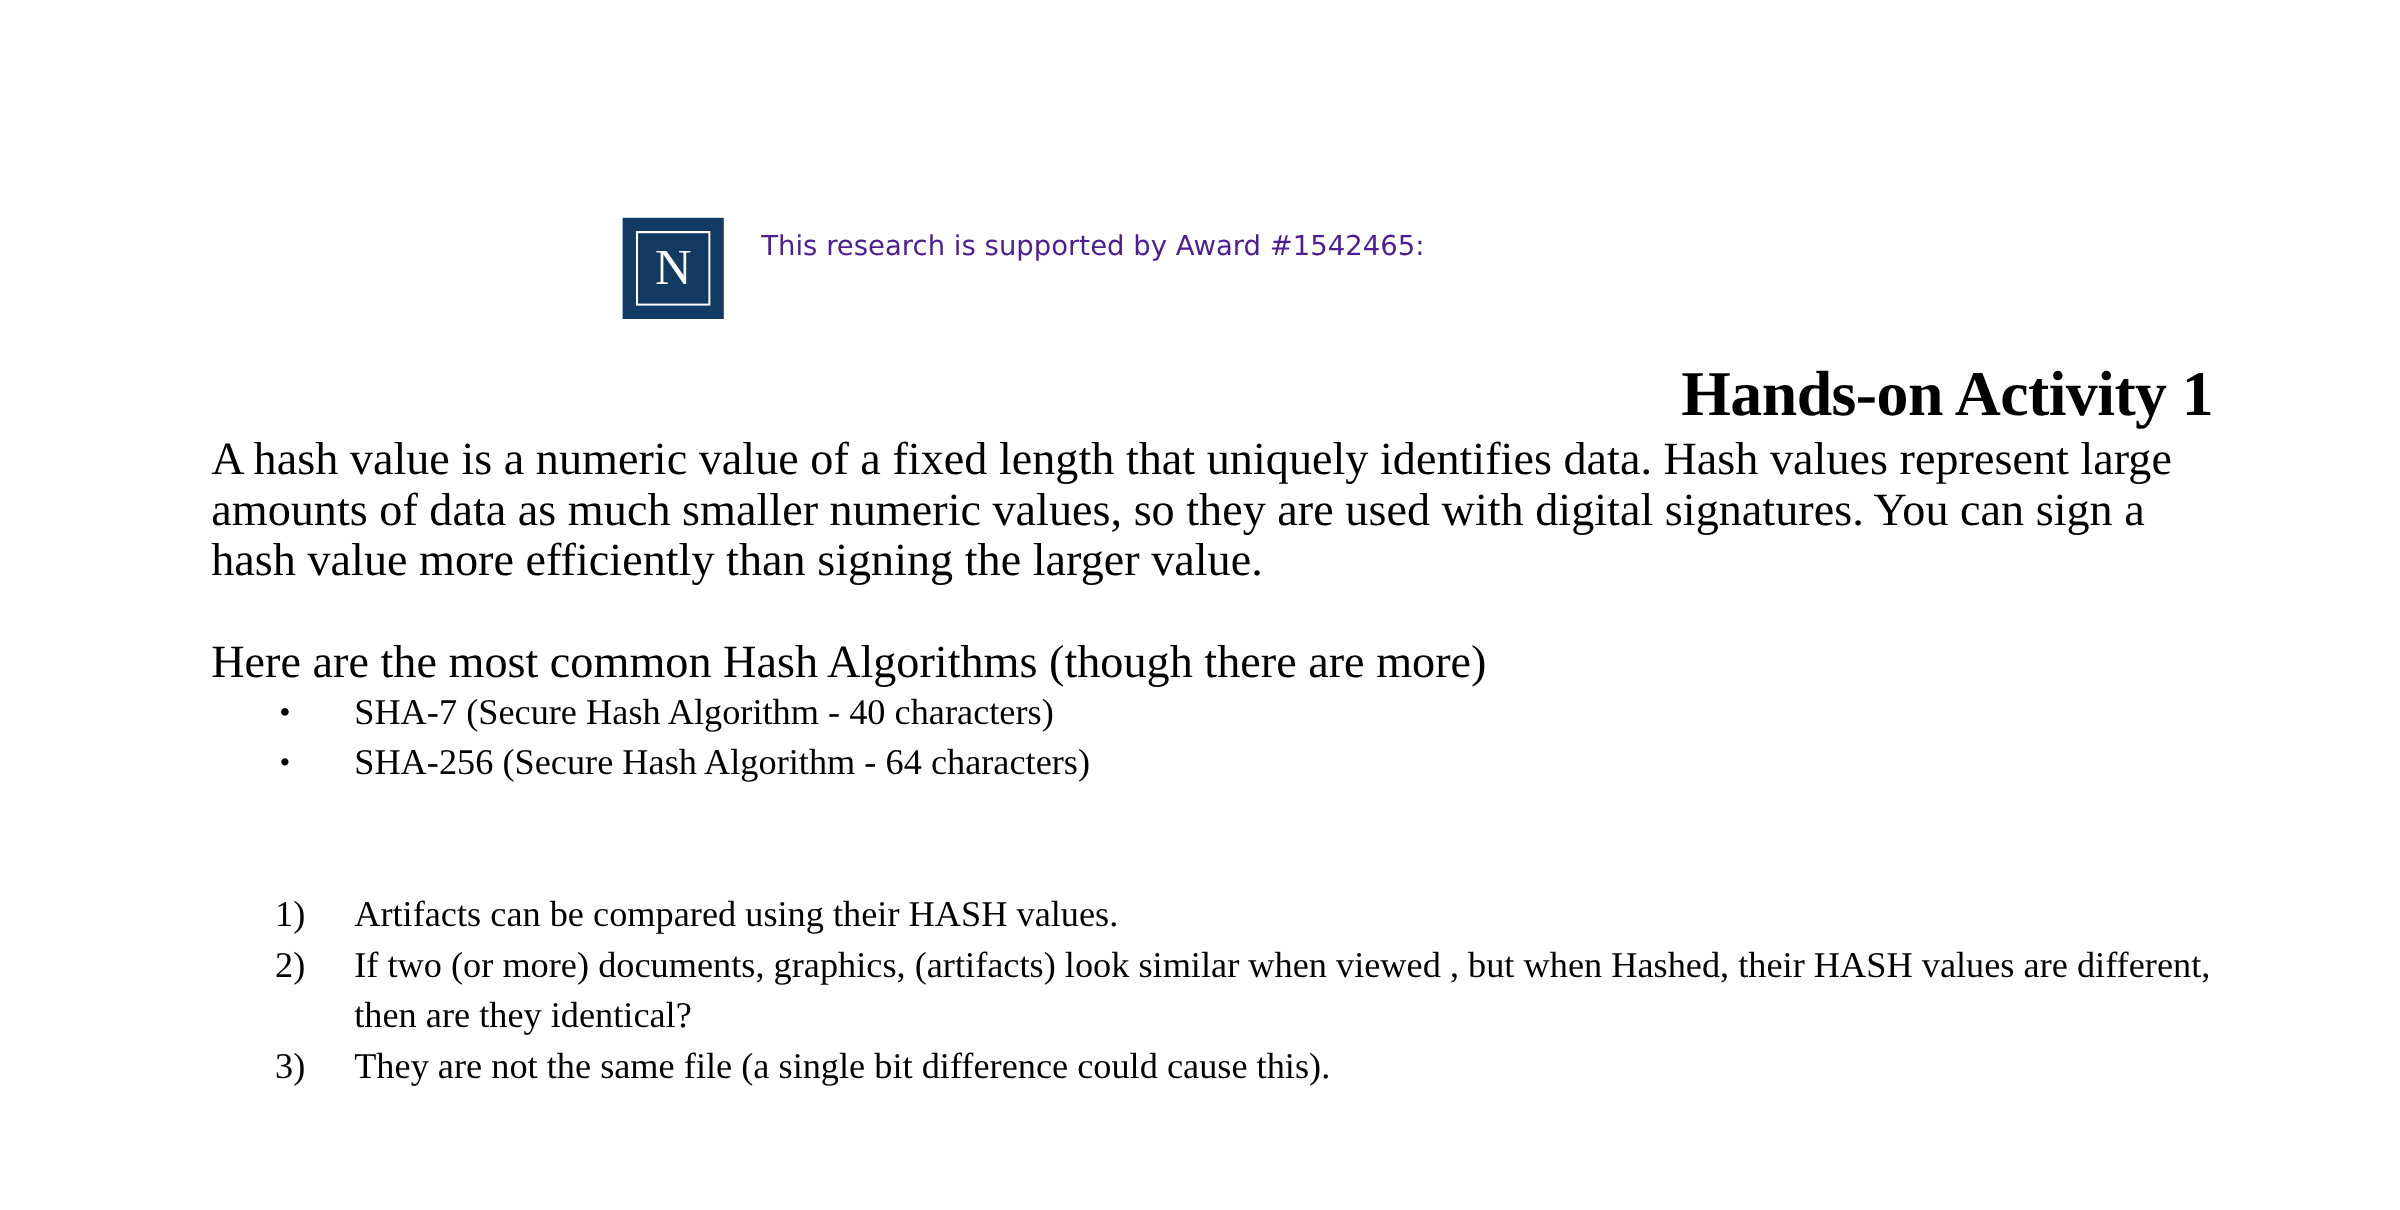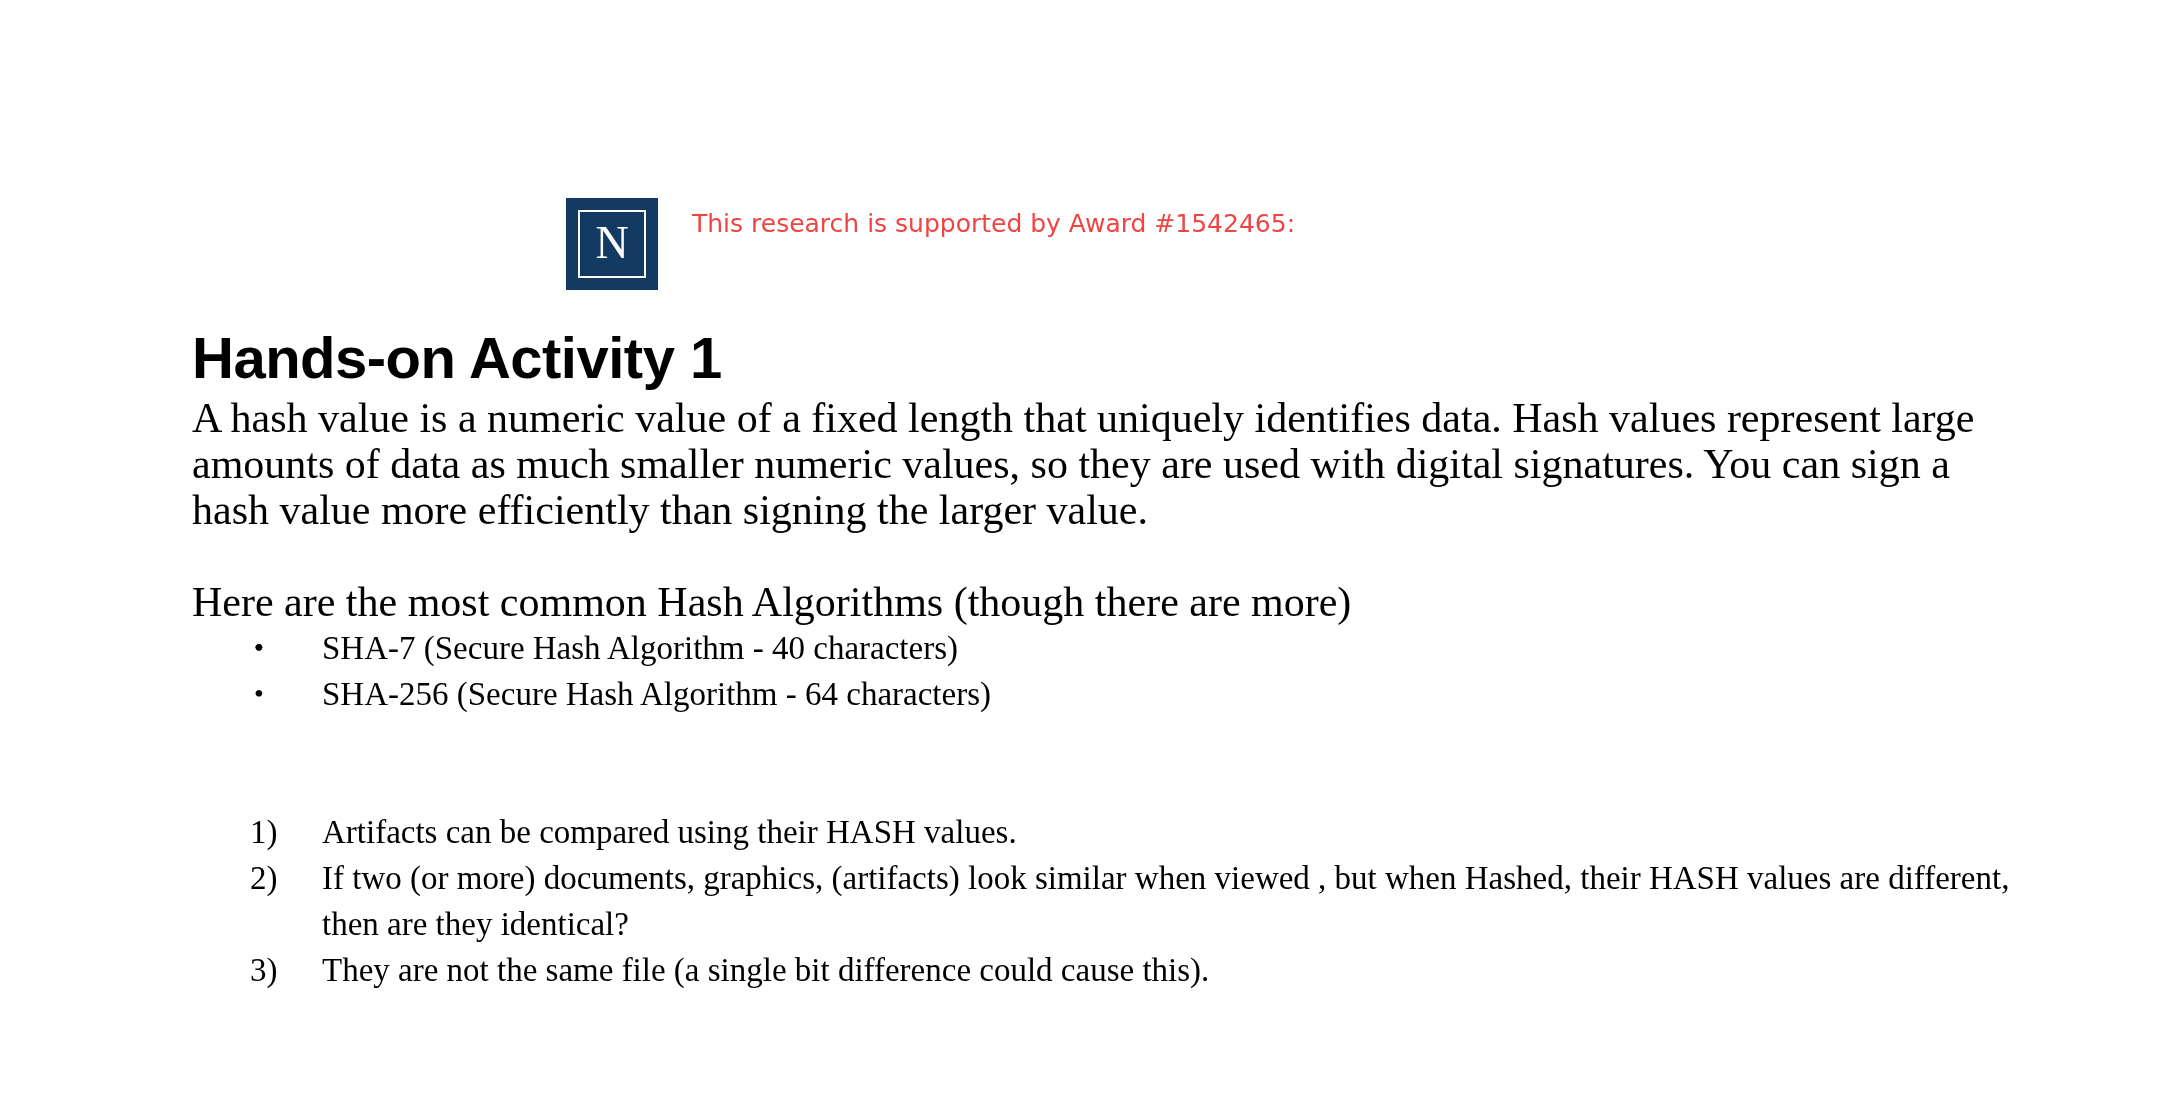--- a/index.html
+++ b/index.html
@@ -37,39 +37,40 @@
     align-items: center;
     justify-content: center;
     flex: 0 0 auto;
   }
   .banner-logo svg { display: block; }
   .banner-text {
     margin-left: 34px;
     font-family: "DejaVu Sans", sans-serif;
     font-size: 25px;
     line-height: 40px;
-    color: #ef4444;
+    color: #4c1d95;
     white-space: nowrap;
     padding-top: 6px;
   }
 
   
   .doc {
     position: absolute;
     left: 192px;
     top: 325px;
     width: 1820px;
   }
   .doc-title {
-    font-family: Liberation Sans, sans-serif;
+    font-family: Liberation Serif, serif;
     font-weight: bold;
     font-size: 58px;
     line-height: 66px;
     margin: 0 0 4px 0;
     letter-spacing: -0.5px;
+    text-align: right;
   }
   .subhead {
     font-weight: bold;
     font-size: 33px;
     line-height: 46px;
     margin: 0;
   }
   .para {
     font-size: 42px;
     line-height: 46px;

